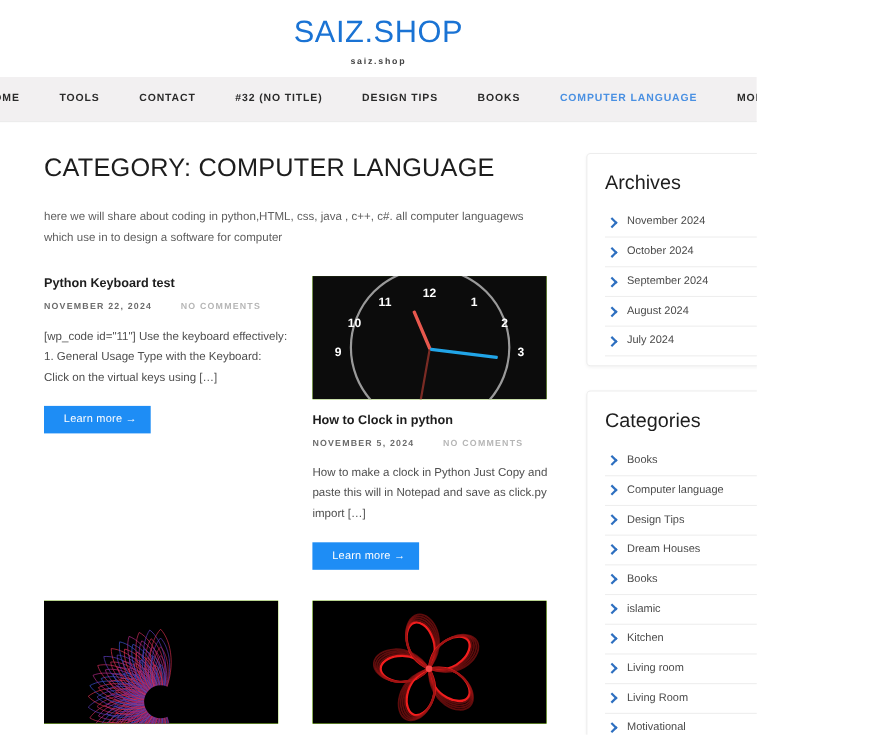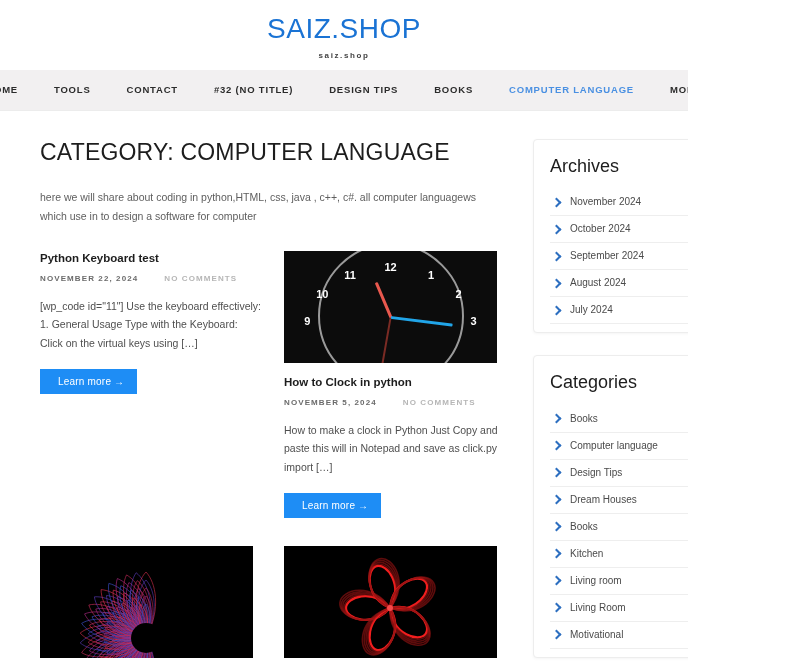--- a/index.html
+++ b/index.html
@@ -468,20 +468,24 @@
             <li class="widget-li">
               <span class="chev"></span>
               <span class="widget-li-label">Dream Houses</span>
             </li>
             <li class="widget-li">
               <span class="chev"></span>
               <span class="widget-li-label">Books</span>
             </li>
             <li class="widget-li">
               <span class="chev"></span>
+              <span class="widget-li-label">islamic</span>
+            </li>
+            <li class="widget-li">
+              <span class="chev"></span>
               <span class="widget-li-label">Kitchen</span>
             </li>
             <li class="widget-li">
               <span class="chev"></span>
               <span class="widget-li-label">Living room</span>
             </li>
             <li class="widget-li">
               <span class="chev"></span>
               <span class="widget-li-label">Living Room</span>
             </li>

